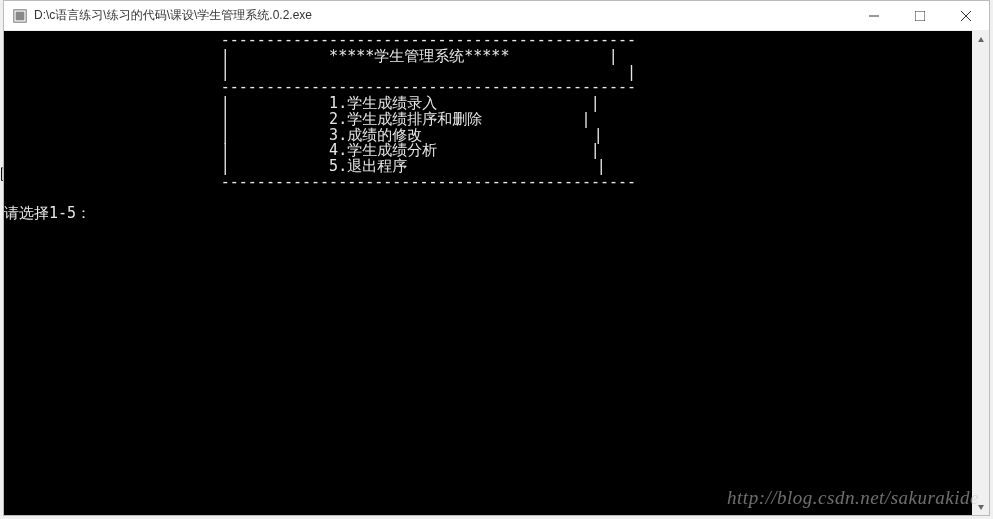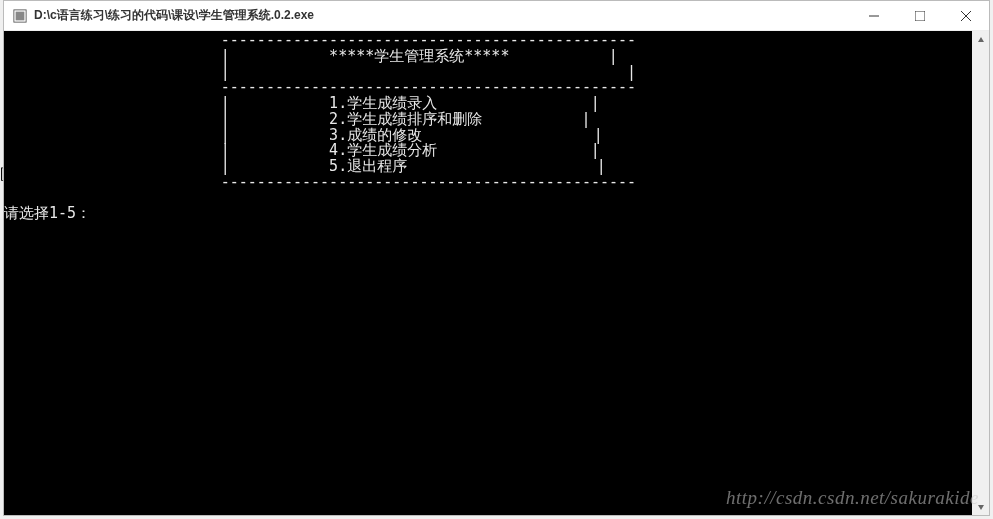--- a/index.html
+++ b/index.html
@@ -38,21 +38,20 @@
       align-items: center;
       justify-content: center;
     }
     .title-icon svg { width: 14px; height: 14px; }
     .title-text {
       font-size: 12px;
       color: #333;
       flex: 1;
       white-space: nowrap;
       overflow: hidden;
-      font-weight: bold;
     }
     .title-buttons { display: flex; }
     .title-btn {
       width: 46px;
       height: 30px;
       display: flex;
       align-items: center;
       justify-content: center;
       color: #333;
     }
@@ -161,15 +160,15 @@
         <svg viewBox="0 0 8 8">
             <polygon points="4,1 7,6 1,6"></polygon>
           </svg>
       </div>
       <div class="scroll-arrow down">
         <svg viewBox="0 0 8 8">
             <polygon points="1,2 7,2 4,7"></polygon>
           </svg>
       </div>
     </div>
-    <div class="watermark">http://csdn.csdn.net/sakurakide</div>
+    <div class="watermark">http://blog.csdn.net/sakurakide</div>
   </div>
 </div>
 
 </body></html>

